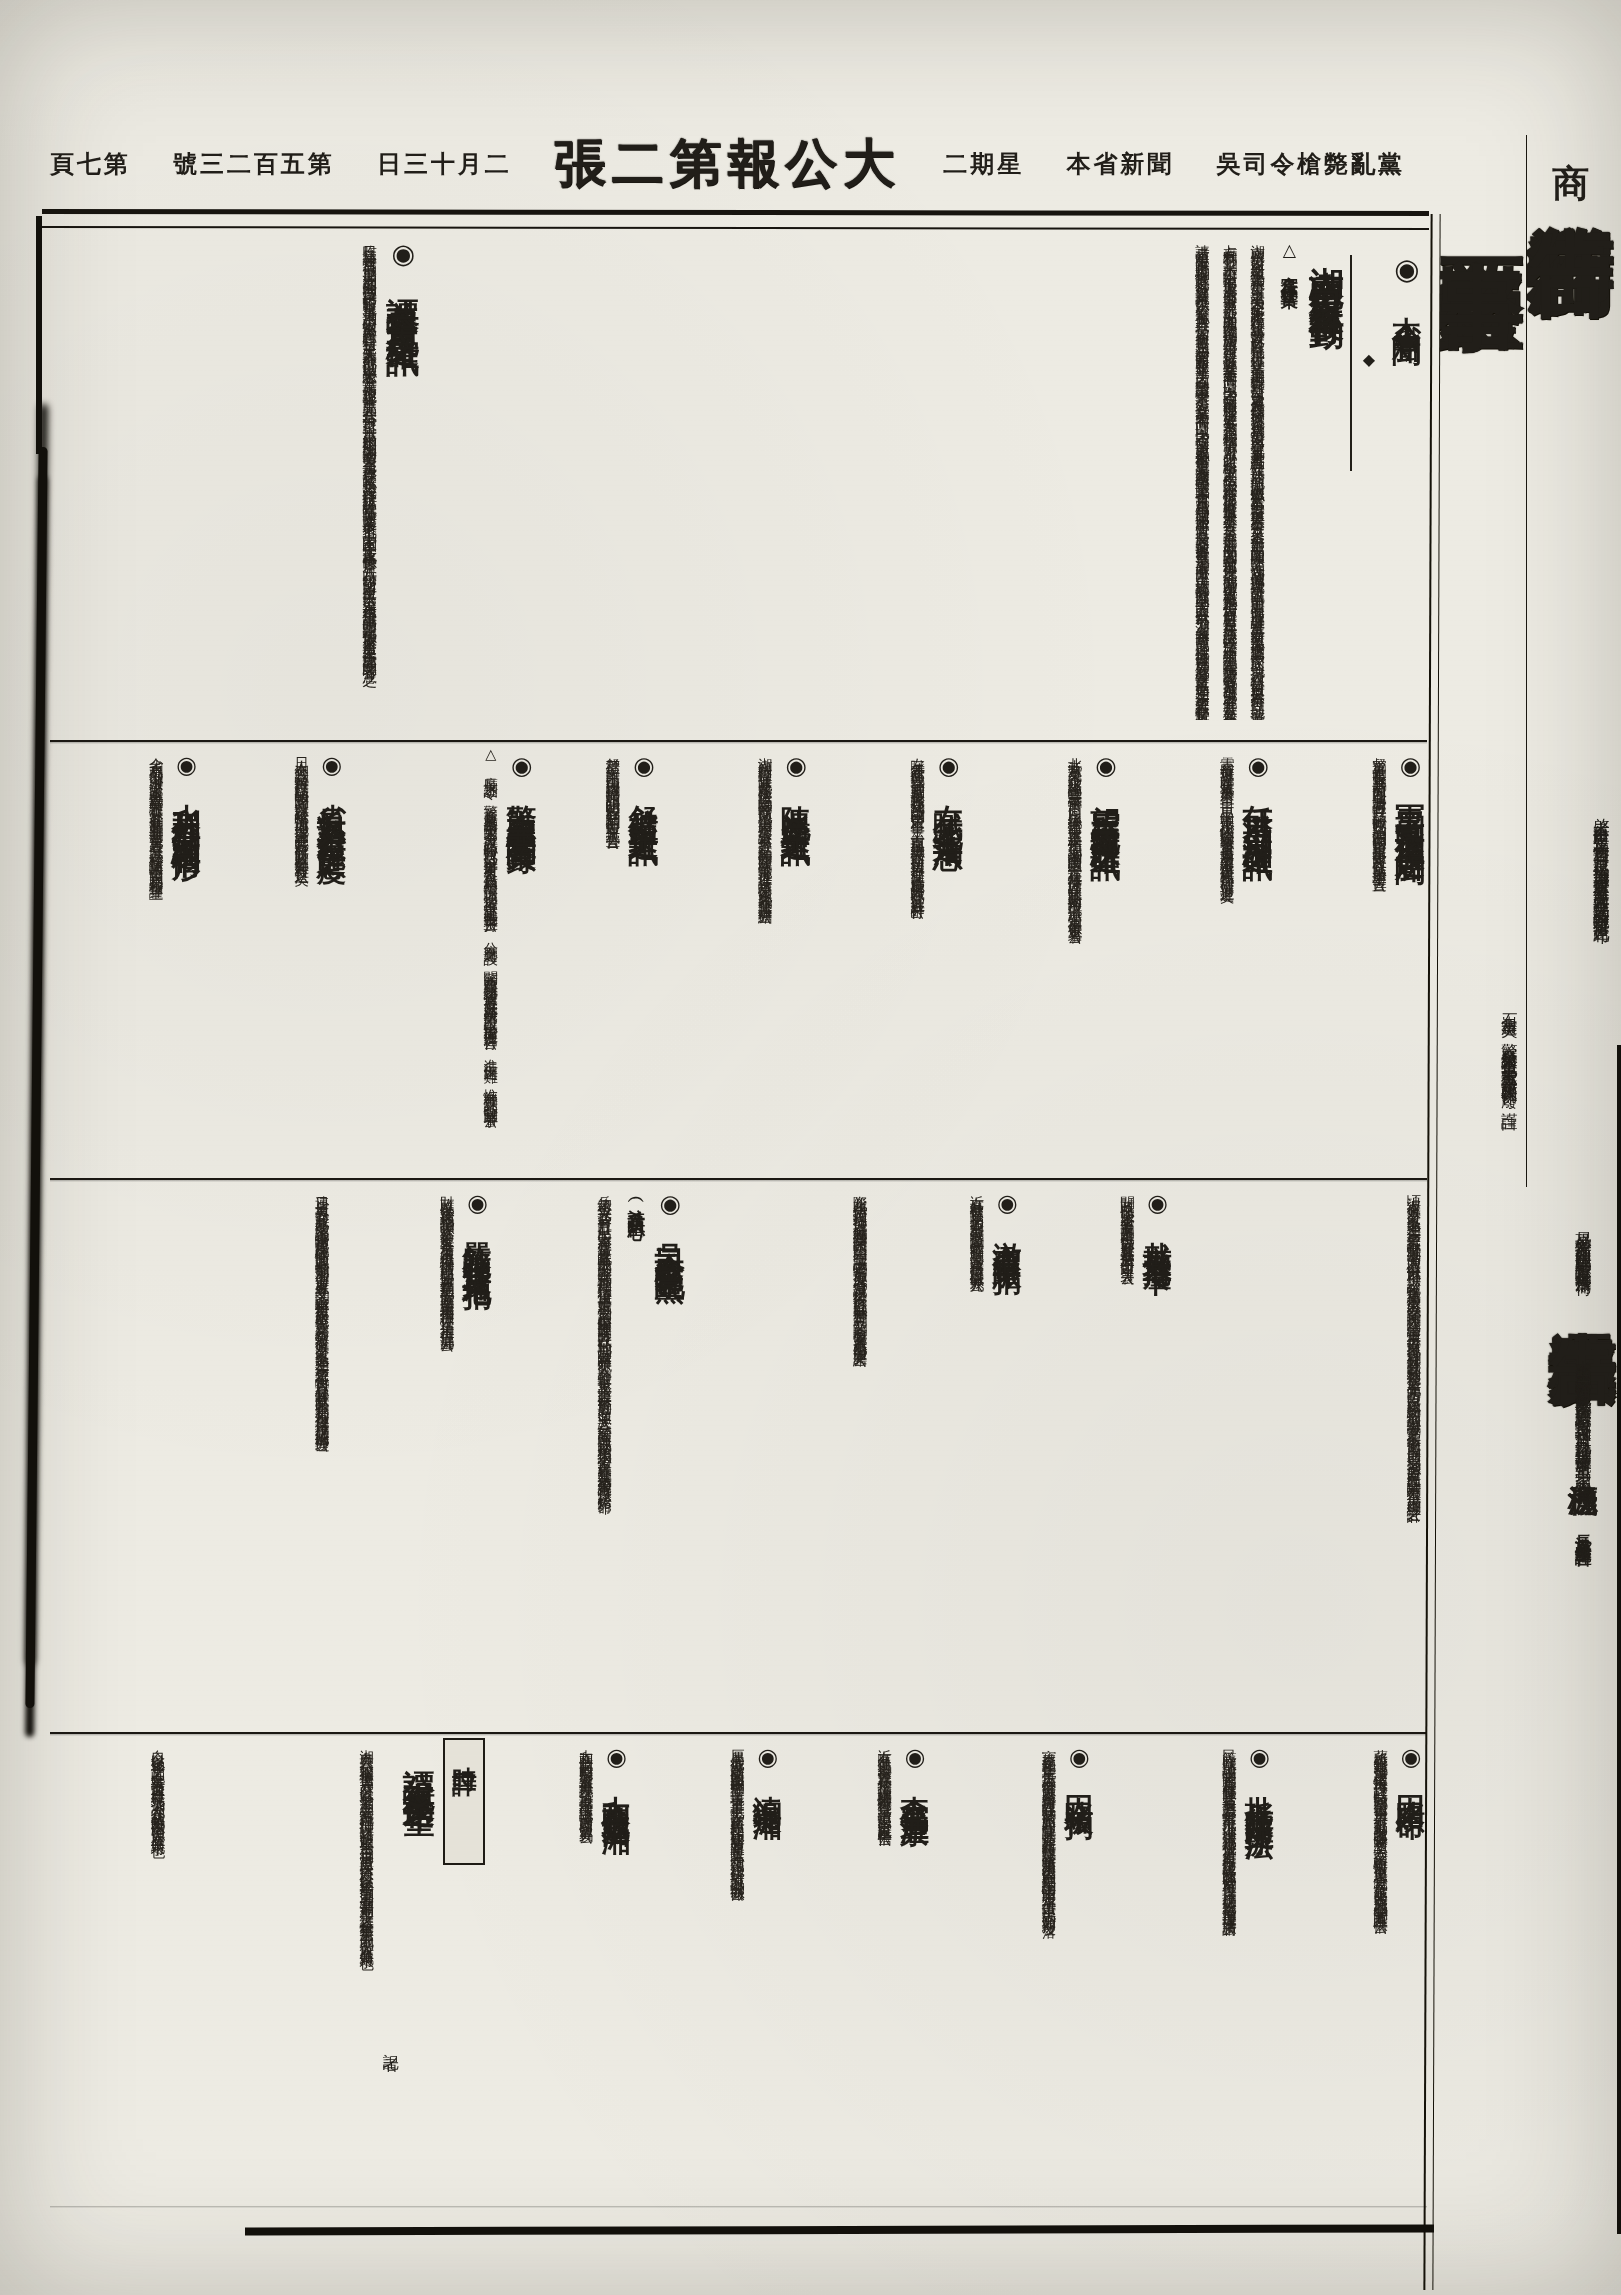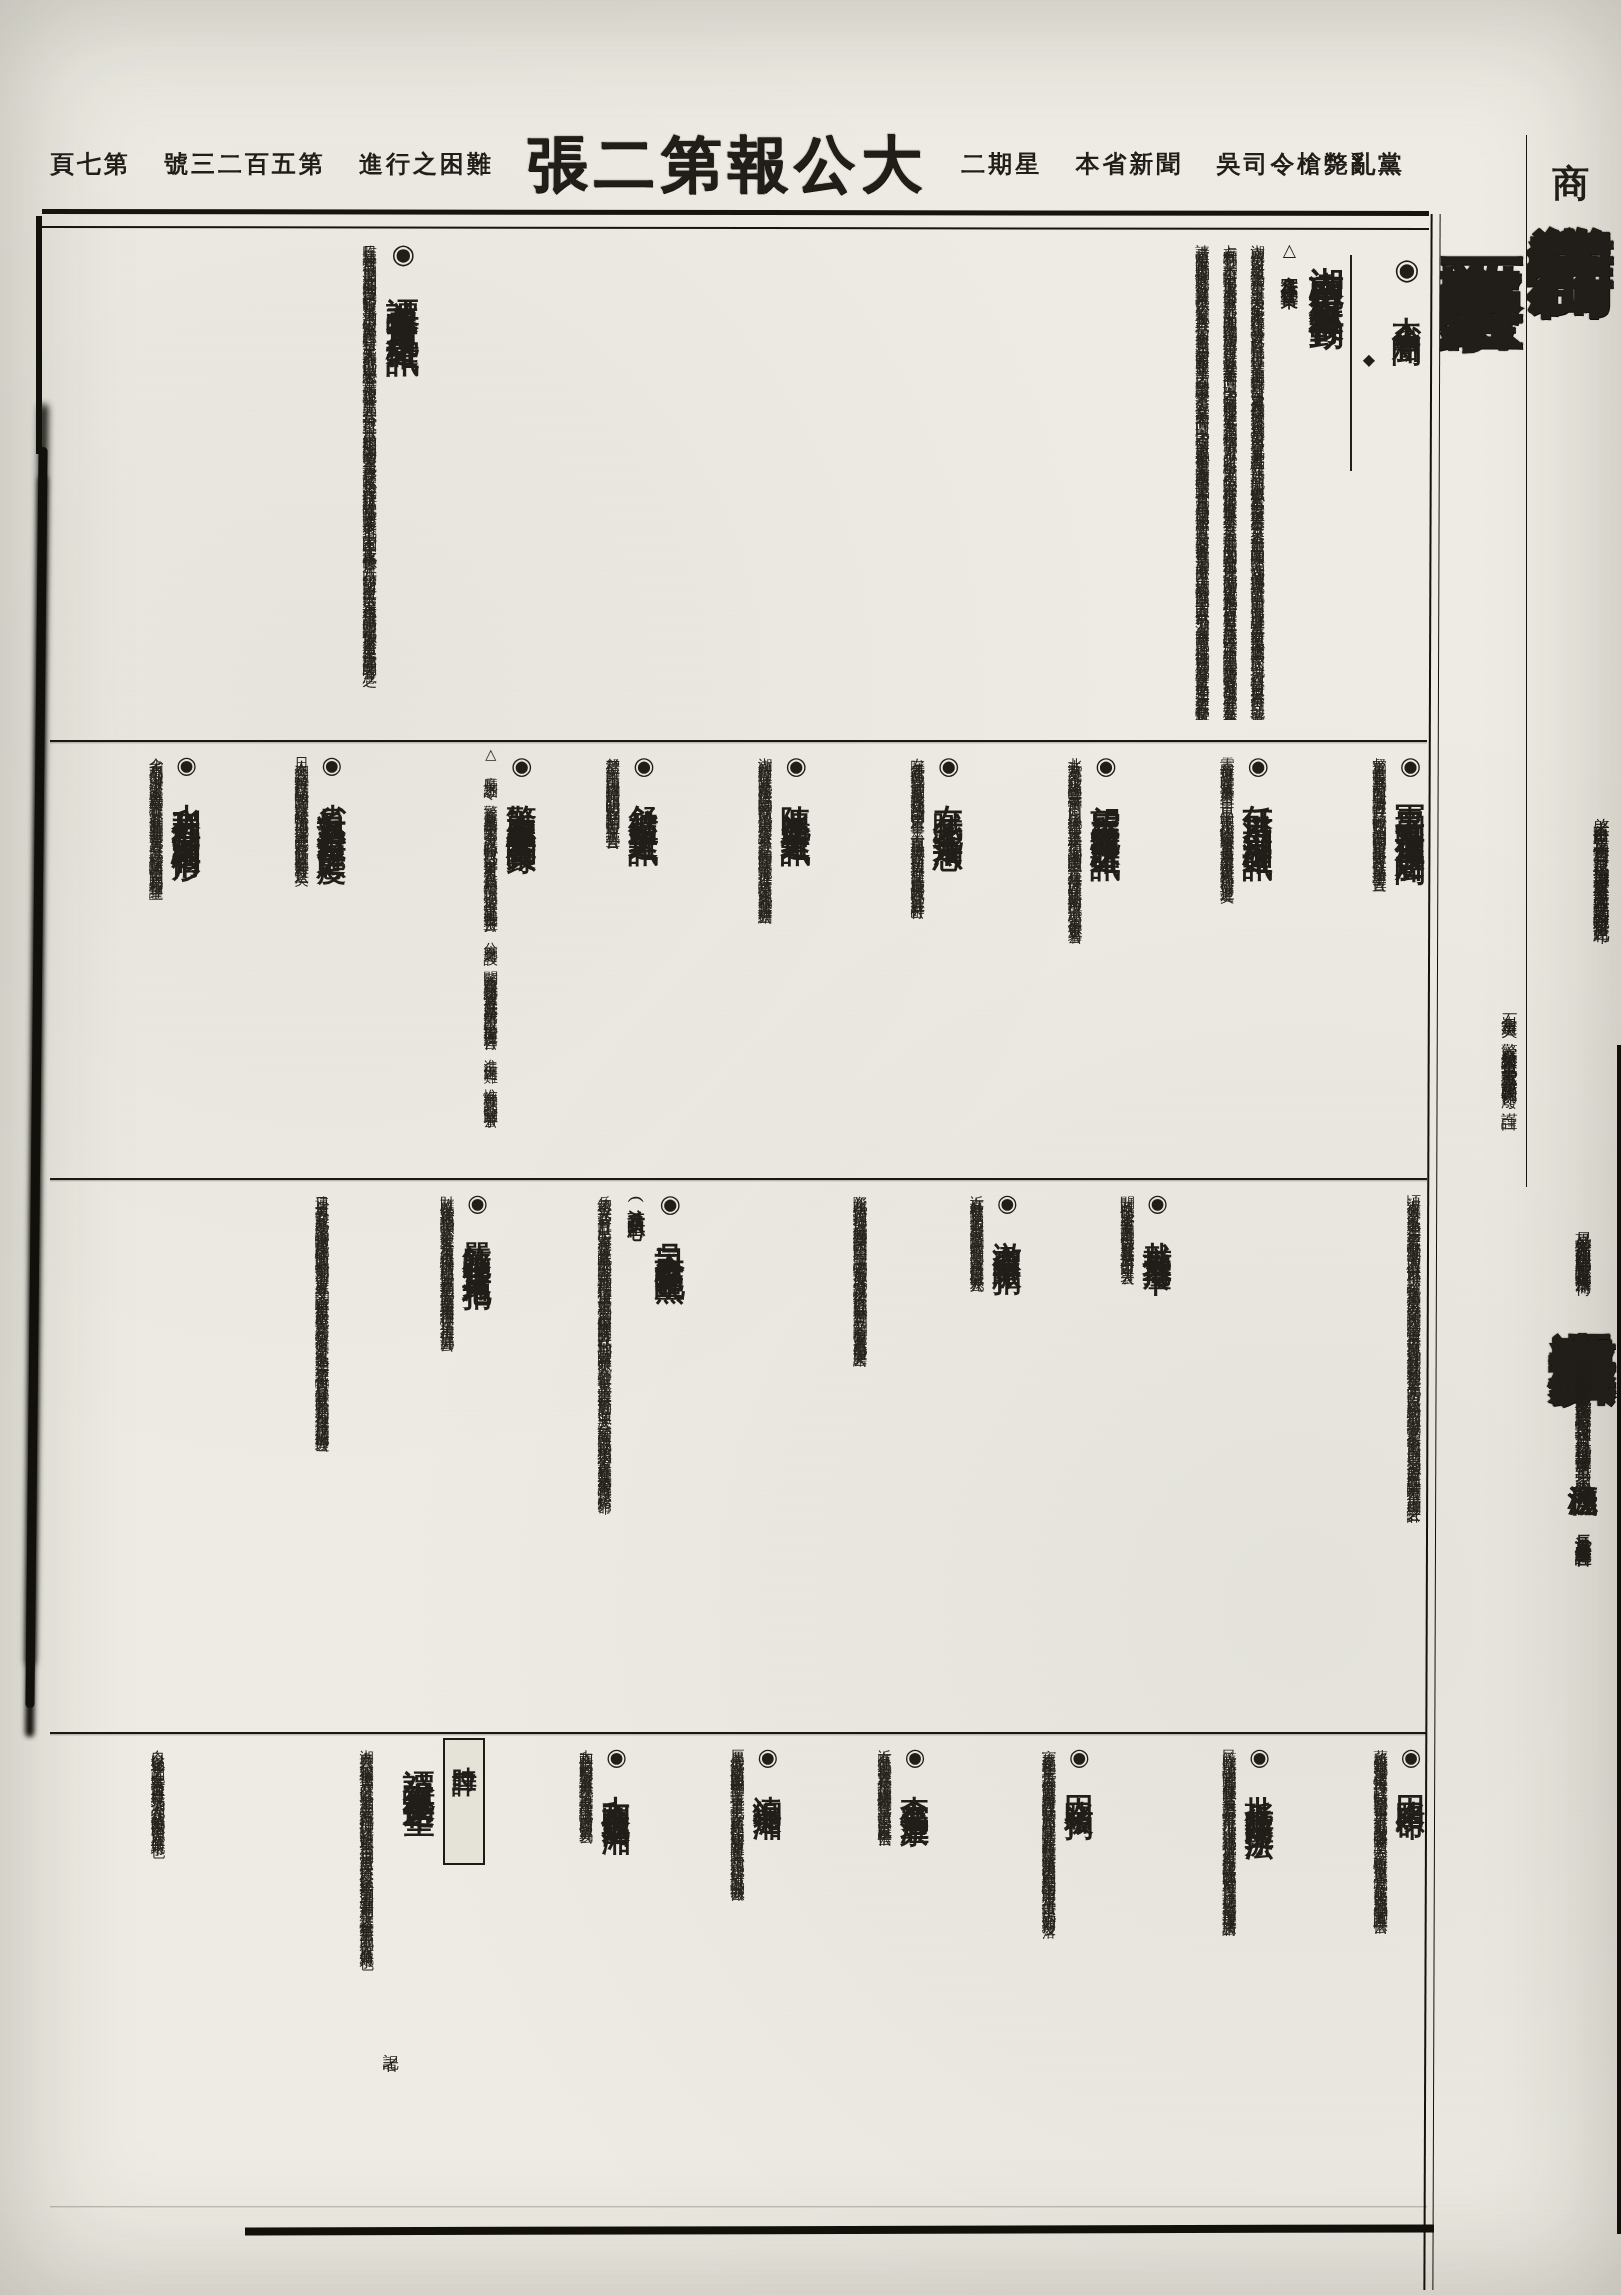--- a/index.html
+++ b/index.html
@@ -9,21 +9,21 @@
      background:
        radial-gradient(circle at 20% 30%, rgba(0,0,0,0.03), transparent 40%),
        radial-gradient(circle at 80% 70%, rgba(0,0,0,0.04), transparent 45%),
        repeating-linear-gradient(0deg,#edebe3 0px,#edebe3 4.3px,#eae8e0 5px);
      box-shadow:inset 0 0 130px rgba(40,35,25,.25);}
   
   .header{position:absolute;left:50px;top:121px;width:1355px;height:86px;
      display:flex;flex-direction:row-reverse;justify-content:space-between;align-items:center;}
   .hitem{font-size:24px;font-weight:bold;letter-spacing:2.9px;white-space:nowrap;
      filter:blur(0.2px);}
-  .masthead{font-size:61px;font-weight:bold;letter-spacing:5.8px;line-height:1;
+  .masthead{font-size:52px;font-weight:bold;letter-spacing:5.8px;line-height:1;
      text-shadow:0 0 1.4px #1c1914,0.7px 0.7px 0 #1c1914;filter:blur(0.4px);}
   .ruledouble{position:absolute;left:42px;top:210px;width:1387px;height:11.5px;
      border-top:5.8px solid #17140f;border-bottom:2.9px solid #17140f;transform:rotate(.08deg);}
   
   .main{position:absolute;left:50px;top:229px;width:1377px;height:1996px;overflow:hidden;}
   .band{writing-mode:vertical-rl;overflow:hidden;border-bottom:2.2px solid #1b1813;
      box-shadow:0 1.4px 0 #00000033;width:100%;box-sizing:border-box;padding-top:4.3px;}
   .band:last-child{border-bottom:none;}
   .article{display:inline-block;overflow:hidden;height:96%;margin-left:4.3px;vertical-align:top;}
   .headline{font-weight:bold;line-height:1.15;letter-spacing:5px;padding-top:4.3px;
@@ -63,21 +63,21 @@
 </head>
 <body>
 
 <div class="paper">
 
   <div class="header">
     <div class="hitem rev">吳司令槍斃亂黨</div>
     <div class="hitem rev">本省新聞</div>
     <div class="hitem rev">二期星</div>
     <div class="masthead rev">張二第報公大</div>
-    <div class="hitem rev">進行之困難</div>
+    <div class="hitem rev">日三十月二</div>
     <div class="hitem rev">號三二百五第</div>
     <div class="hitem rev">頁七第</div>
   </div>
   <div class="ruledouble"></div>
 
   <div class="main">
       <div class="band" style="height: 513px;"><div class="article" style="width: 1002px;"><div class="section-head">◉本省新聞◉</div><div class="deco">◆</div><div class="headline" style="font-size: 35px;">湖南電燈公司之最後行動</div><div class="subhead">△實行停止營業</div><div class="bodytxt">湖南電燈公司與新組織之光華電燈公司之爭端尚未完全解決本報昨得確訊省長公署已於昨日批示實行停止營業並定期停機對付新公司之通電爰爲照錄於後原電云竊查電燈公司與各項電氣事業具有獨立性質如於一地面設兩廠似於營業不無窒礙且與原案不符云云又查本部對農部文內開陳文瑋〇在湖南省城辦理電燈公司既由前農工商部照准註冊非准其專辦有案似未便遽聽第二家於同一地方另行組合公司致與原案不符且同一地方並設兩廠其燈線之占有權利分割一半本公司斷信不服電農商部力爭查農部咨交部文內開陳文瑋創辦湖南電燈公司曾經核准立案營業並未有同一區域之內設立兩廠由部核准之成案云云又查網桿棧本舖電力索引小之時起紛爭大之則生危險本部察核情形殊多窒礙且與原案不符云云又查本部批農商部文內閣本交部覆稱現在各地方開辦電燈大概私應不待煩言而解是日左黨居然議決分區文瑋始終未經承認左電騰轉請改名鄉其魔神出鬼沒究不解其意之所在及本公司查悉呈請者是等阻覺奉批駁糊復故意批行商會妥議具覆以示大公無私掩人耳目不啻如商會會長左宗澍少數商董即發起光華之人以同黨議黨中之事是公一案營業並未有同一區域之內設立兩廠之成案府秘書廳親上海商務總會中國電業聯合會電云竊電燈同城兩廠本非所宜已交農商交通部查覆云云是湘省電廠分區上自大總統農商部以至全國商人僉以爲不可乃湘省長將全國成案一概抹煞偏執已見殊屬有礙之實業以逢迎左宗澍之意旨誠不解其故也</div></div><div class="article" style="width: 339px;"><div class="headline" style="font-size: 33px;"><span class="mk">◉</span>譚兼督今日視事之確訊</div><div class="bodytxt">昨日爲譚兼督百日假期屆滿之期外間盛傳謂已於昨日視事某消息謂公因篤於孝思昨日特親赴太夫人葬地覆勘以誌哀思本五十萬元債務現金十餘萬元二共合長沙銀一百六十萬兩求鈞座飭諭湖南省長完全負責瑋保公私收束完竣行將扶杖訴謹先電呈陳文瑋及股東七百七十家閱單申文按此事係昨日下午八時付印前當即交付手民迨至深夜忽得用電話申明謂此稿係股東會所擬並未得文瑋同意閱者注意之</div></div></div>
       <div class="band" style="height: 438px;"><div class="article" style="width: 148px;"><div class="headline" style="font-size: 30px;"><span class="mk">◉</span>軍署副官長消假後之所聞</div><div class="bodytxt">督軍署副官長張翼鵬君前因回隴省親請假三月已誌前報昨已到省消假聞俟囗將軍視事後即將改任以某項重要位置云</div></div><div class="article" style="width: 148px;"><div class="headline" style="font-size: 30px;"><span class="mk">◉</span>任可澄不日到湘之確訊</div><div class="bodytxt">雲南省長任可澄昨有電報准於本日（十二日）早由常德乘小火快輪開行來省督軍省長兩署業經派辦事員楊熟前往靖港迎迓矣</div></div><div class="article" style="width: 153px;"><div class="headline" style="font-size: 30px;"><span class="mk">◉</span>望雲亭繞道回永之確訊</div><div class="bodytxt">北去數月久未歸永茲經詳查望雲亭確於十一日回永係繞道江西乘火車至株州預先調來湘南護國軍二營在株候待保護回永其餘未知何故現沿途一帶知事俱有電來省云</div></div><div class="article" style="width: 148px;"><div class="headline" style="font-size: 30px;"><span class="mk">◉</span>左賦才北上之消息</div><div class="bodytxt">左賦才君已將代理高等審判廳長職務交代淸楚聞已定於本日（十三）晉京與司法總長商辦一切後再赴浙江高等廳檢察職昨已分往各處辭行云</div></div><div class="article" style="width: 148px;"><div class="headline" style="font-size: 30px;"><span class="mk">◉</span>陳兆麟案之近訊</div><div class="bodytxt">湖南銀行監理官陳兆麟案移送法院迄已閱月餘而地檢廳尙未提起公訴承追各款了結無期昨財政部致電常道催請速結見復以免久羈並懇迅速辦結云</div></div><div class="article" style="width: 118px;"><div class="headline" style="font-size: 30px;"><span class="mk">◉</span>舒禮鑑案之近訊</div><div class="bodytxt">舒禮鑑一案昨已由司法機關提起訊問訊明後即行判結聞不日即有正式宣告云</div></div><div class="article" style="width: 186px;"><div class="headline" style="font-size: 30px;"><span class="mk">◉</span>警廳改組中要聞彙錄</div><div class="bodytxt">△廳長之訓令　警務處兼廳長奉中央明令發表已誌昨報現已分科辦事所有各科人員均照常供職一切進行事宜統由廳長主持云△分廳之籌設　聞警廳改組就緒後省會各分廳亦將次第籌設以一事權而便進行云△進行之困難　惟經費支絀一時尙難著手云</div></div><div class="article" style="width: 141px;"><div class="headline" style="font-size: 29px;"><span class="mk">◉</span>省長對於台灣銀行之態度</div><div class="bodytxt">日人在湘設立台灣銀行已誌前報頃聞省長以該行紙幣流通內地深慮金融受其影響已飭財政廳妥籌對待之法矣</div></div><div class="article" style="width: 148px;"><div class="headline" style="font-size: 29px;"><span class="mk">◉</span>水利局查勘湘河水利情形</div><div class="bodytxt">全省水利局以湘河水道淤塞亟應查勘業經派員分赴各處測量並將測量流費另表具呈以憑察核並請轉咨全國水利局核奪謹呈</div></div></div>
       <div class="band" style="height: 554px;"><div class="article" style="width: 249px;"><div class="bodytxt">頃波復有效之實案以逢迎左宗澍之意旨誠不解其故湘省商人公憤以爲不可涉訟經年迄無結果股東等以營業所關迭次籲請當道主持公道而批覆含糊莫解其故其權利義務之所在尤未明白規定以致糾紛愈演愈烈識者憂之正在假令中途掣肘則已成之局勢必盡隳商民生計所關不得不爲未雨綢繆之計云</div></div><div class="article" style="width: 146px;"><div class="headline" style="font-size: 29px;"><span class="mk">◉</span>裁撤大批釐卡</div><div class="bodytxt">聞財政廳已決定將全省釐卡酌量裁併以節糜費其裁撤名單不日即可發表云</div></div><div class="article" style="width: 146px;"><div class="headline" style="font-size: 29px;"><span class="mk">◉</span>澈查假冒賑捐</div><div class="bodytxt">近有奸徒假冒賑捐名義四出募斂當道聞之嚴飭警廳一體澈查務獲懲辦以儆效尤云</div></div><div class="article" style="width: 182px;"><div class="bodytxt">際此改組伊始百端待理所有編制經費諸大問題均尙在籌議之中聞當局擬先就省會試辦然後推行各縣以期整齊劃一云又聞所有學警各費概由省庫支給云</div></div><div class="article" style="width: 189px;"><div class="headline" style="font-size: 30px;"><span class="mk">◉</span>吳司令槍斃亂黨</div><div class="subhead">（註希訪員留心）</div><div class="bodytxt">岳總司令吳光新於二月五日貼出告示將在岳拿獲之亂黨陳成功王鞋匠等綁赴刑場執行槍決甫畢始就下受刑忽槍聲兩響陳功王鞋匠已仆地監刑官隨將其餘犯人一名鞭背數十率兵士將其屍奮於近脚一面並添大八二字於名同黨陳成功被槍後約十分鐘久衆察知其氣猶未絕遂再斃一槍始斃命</div></div><div class="article" style="width: 154px;"><div class="headline" style="font-size: 29px;"><span class="mk">◉</span>嚴飭補收洋貨落地捐</div><div class="bodytxt">財政廳以洋貨落地捐關係收入甚鉅近查各卡務須嚴繳毋得徇情嚴懲觀望所有運銷到地者亦應照章與軍捐扣繳毋任一捐未得再任混漏云云</div></div><div class="article" style="width: 281px;"><div class="bodytxt">連日省垣各界對於此事頗多議論僉謂當道果能破除情面認眞整頓則湘省前途庶有豸乎又聞該處辦事員役薪水槪照舊章支給云欽波復有效之實案以逢迎左宗澍之意旨誠份人百思莫解其故其果歟水利局長親供採擇應仍候統籌辦理云</div></div></div>
       <div class="band" style="height: 472px;"><div class="article" style="width: 147px;"><div class="headline" style="font-size: 29px;"><span class="mk">◉</span>因賭殞命</div><div class="bodytxt">蔣所帶銀錢花費淨盡遂悵悵再作計較特向同鄉某假得川資若干甫欲動身忽陳張邀賭忽又一文不留頓時悔恨交集思尋短見寄寓旅舘未幾竟自戕殞命聞者莫不嘆惜云</div></div><div class="article" style="width: 176px;"><div class="headline" style="font-size: 29px;"><span class="mk">◉</span>批斥條陳清丈辦法</div><div class="bodytxt">民等昨以前請設淸丈閘査局長就條陳具呈省長署懇請察奪當奉批示以淸理洪荒絕籌棧任本署自有權衡該民等條陳各節倘有可供採擇應仍候統籌全局辦理毋庸瀆請云</div></div><div class="article" style="width: 160px;"><div class="headline" style="font-size: 29px;"><span class="mk">◉</span>因賭被拘</div><div class="bodytxt">寶慶李仁和作毛貨生意人極老實近因來省辦貨住臨叚井某旅館與同住陳某甚暱於新年時狂嫖聚賭窩賭未果後因警察到場詢明情由將張李一併帶區現尙不知如何發落</div></div><div class="article" style="width: 143px;"><div class="headline" style="font-size: 29px;"><span class="mk">◉</span>查究僞造滙票</div><div class="bodytxt">近有匪徒僞造銀行滙票在外招搖撞騙業經銀行察覺呈請當道嚴密查究以重幣信云</div></div><div class="article" style="width: 147px;"><div class="headline" style="font-size: 29px;"><span class="mk">◉</span>滇銅運湘</div><div class="bodytxt">厘局卡截獲奸商由米船嚴運銅條五十一塊重量三百七十餘斤當將船隻扣留飭速解省並將運販方小山及錦庄一併解省城訊究辦以儆云</div></div><div class="article" style="width: 143px;"><div class="headline" style="font-size: 29px;"><span class="mk">◉</span>太和豐號遷回湘</div><div class="bodytxt">太和豐號前因時局影響遷避外埠現在省垣秩序漸復該號已擇吉遷回照常貿易云</div></div><div class="article" style="width: 310px;"><div class="review-box">時評二</div><div class="headline" style="font-size: 32px;">譚公視事後之希望</div><div class="byline">記者</div><div class="bodytxt">湘自吳蔡二公相繼逝世大局岌岌公以一身繫湘局之安危當此百端待理之時務望以和平爲主旨消弭黨見與民休息自今以後和平有望則湘省幸甚湘局和平之維持全賴羣策羣力此則吾人所應共勉求也</div></div><div class="article" style="width: 141px;"><div class="bodytxt">自今以後和平之局旣定實業交通百廢待舉凡我湘人允宜交相勉勵以圖自強人所應共勉求也</div></div></div>

